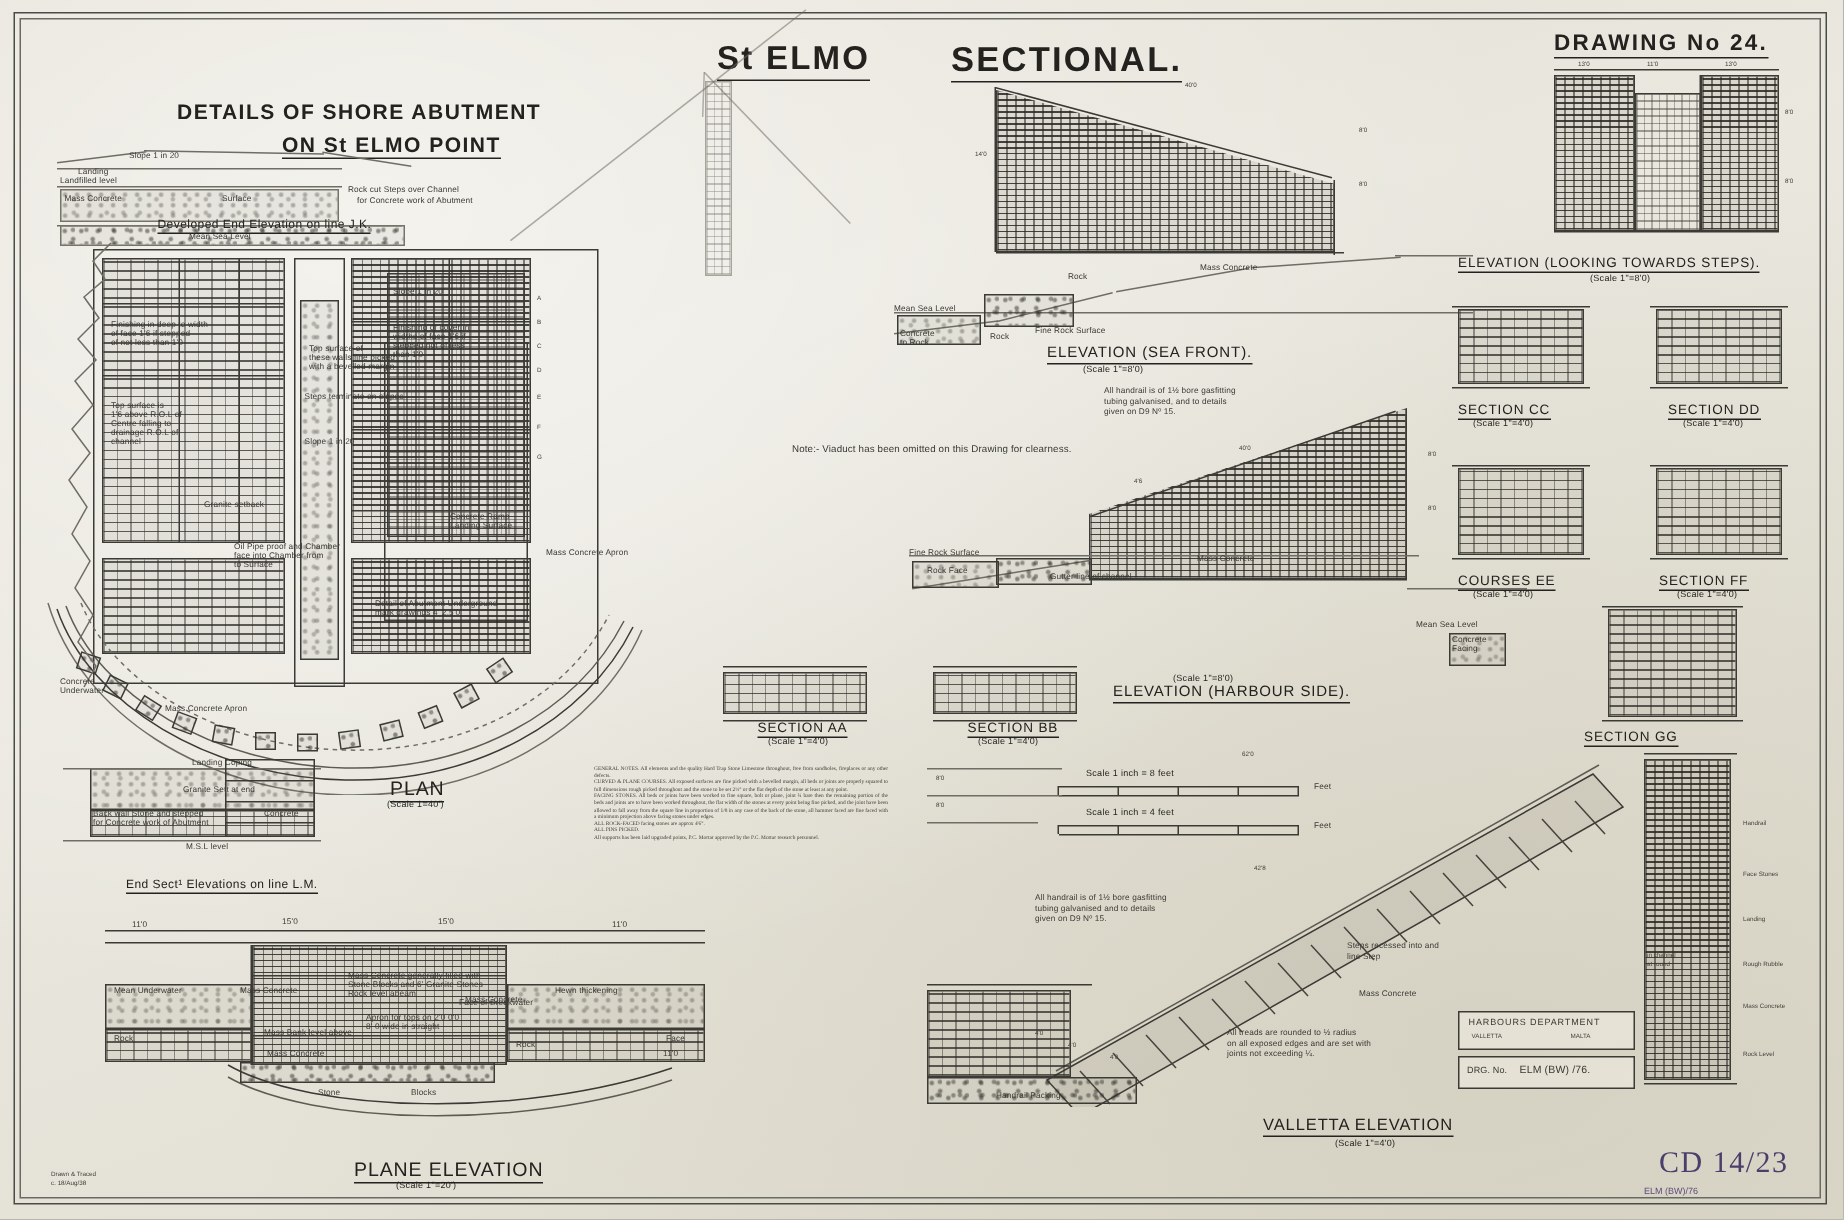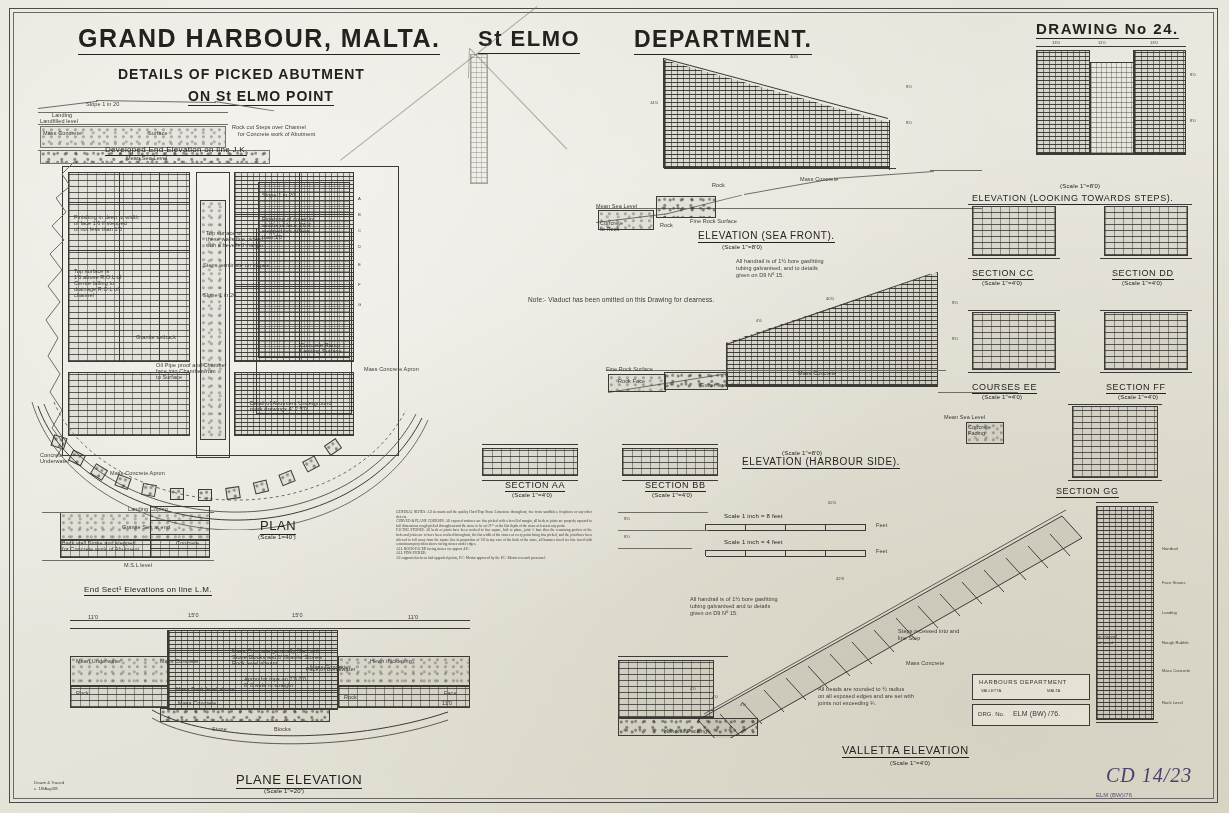--- a/index.html
+++ b/index.html
@@ -86,26 +86,25 @@
     font-family:"Liberation Serif",serif;text-align:justify;
   }
   .cdno{font-family:"Liberation Serif",serif;font-size:20px;color:#4a3f6b;letter-spacing:1px;}
 </style>
 </head>
 <body>
 
 <div id="sheet">
   <div class="frame"></div>
 
-  <div class="t title ul" style="left:78px;top:24px;font-size:25px;">GRAND HARBOUR, MALTA.</div>
   <div class="t title ul" style="left:478px;top:26px;font-size:22px;">St ELMO</div>
-  <div class="t title ul" style="left:634px;top:26px;font-size:23px;">DEPARTMENT.</div>
+  <div class="t title ul" style="left:634px;top:26px;font-size:23px;">SECTIONAL.</div>
   <div class="t title ul" style="left:1036px;top:20px;font-size:15px;">DRAWING No 24.</div>
 
-  <div class="t title" style="left:118px;top:66px;font-size:14px;letter-spacing:1px;">DETAILS OF PICKED ABUTMENT</div>
+  <div class="t title" style="left:118px;top:66px;font-size:14px;letter-spacing:1px;">DETAILS OF SHORE ABUTMENT</div>
   <div class="t title ul" style="left:188px;top:88px;font-size:14px;letter-spacing:1px;">ON St ELMO POINT</div>
 
   <div>
     <div class="lnl" style="left:38px;top:112px;width:190px;"></div>
     <div class="lnl" style="left:38px;top:124px;width:190px;"></div>
     <div class="lnl" style="left:38px;top:150px;width:230px;"></div>
     <div class="lnl" style="left:38px;top:108px;width:60px;transform:rotate(-7deg);"></div>
     <div class="lnl" style="left:96px;top:100px;width:120px;transform:rotate(1deg);"></div>
     <div class="lnl" style="left:215px;top:101px;width:60px;transform:rotate(9deg);"></div>
     <div class="boxl conc" style="left:40px;top:126px;width:186px;height:22px;"></div>
@@ -368,21 +367,21 @@
     <div class="box masonry-f" style="left:1134px;top:50px;width:52px;height:104px;"></div>
     <div class="ln" style="left:1036px;top:46px;width:150px;"></div>
     <div class="ln" style="left:1036px;top:154px;width:150px;"></div>
     <div class="ln" style="left:1090px;top:50px;width:104px;transform:rotate(90deg);"></div>
     <div class="ln" style="left:1134px;top:50px;width:104px;transform:rotate(90deg);"></div>
     <div class="t micro" style="left:1052px;top:40px;">13'0</div>
     <div class="t micro" style="left:1098px;top:40px;">11'0</div>
     <div class="t micro" style="left:1150px;top:40px;">13'0</div>
     <div class="t micro" style="left:1190px;top:72px;">8'0</div>
     <div class="t micro" style="left:1190px;top:118px;">8'0</div>
-    <div class="t lbl ul" style="left:972px;top:170px;font-size:9px;margin-top:23px;">ELEVATION (LOOKING TOWARDS STEPS).</div>
+    <div class="t lbl ul" style="left:972px;top:170px;font-size:9px;">ELEVATION (LOOKING TOWARDS STEPS).</div>
     <div class="t scl" style="left:1060px;top:183px;">(Scale 1"=8'0)</div>
   </div>
 
   <div>
     <div class="box masonry" style="left:972px;top:206px;width:84px;height:50px;"></div>
     <div class="ln" style="left:968px;top:204px;width:92px;"></div>
     <div class="ln" style="left:968px;top:258px;width:92px;"></div>
     <div class="t lbl ul" style="left:972px;top:268px;font-size:9px;">SECTION CC</div>
     <div class="t scl" style="left:982px;top:280px;">(Scale 1"=4'0)</div>
   </div>
@@ -511,21 +510,21 @@
   <div class="stamp" style="left:972px;top:674px;width:118px;height:26px;">
     <div class="t tiny" style="left:6px;top:4px;font-size:6px;letter-spacing:.6px;">HARBOURS DEPARTMENT</div>
     <div class="t micro" style="left:8px;top:13px;">VALLETTA</div>
     <div class="t micro" style="left:74px;top:13px;">MALTA</div>
   </div>
   <div class="stamp" style="left:972px;top:704px;width:118px;height:22px;">
     <div class="t tiny" style="left:5px;top:6px;font-size:6px;">DRG. No.</div>
     <div class="t tiny" style="left:40px;top:5px;font-size:7px;">ELM (BW) /76.</div>
   </div>
 
-  <div class="t cdno" style="left:1106px;top:764px;font-style:italic;">CD 14/23</div>
+  <div class="t cdno" style="left:1106px;top:764px;">CD 14/23</div>
   <div class="t micro purple" style="left:1096px;top:792px;font-size:6px;">ELM (BW)/76</div>
 
   <div class="t micro" style="left:34px;top:780px;">Drawn &amp; Traced</div>
   <div class="t micro" style="left:34px;top:786px;">c. 18/Aug/38</div>
 
   <div class="lnl" style="left:340px;top:160px;width:250px;transform:rotate(-38deg);opacity:.55;"></div>
   <div class="lnl" style="left:470px;top:48px;width:140px;transform:rotate(46deg);opacity:.55;"></div>
   <div class="lnl" style="left:470px;top:48px;width:30px;transform:rotate(92deg);opacity:.5;"></div>
   <div class="boxl grid-fine" style="left:470px;top:54px;width:18px;height:130px;opacity:.6;"></div>
 </div>

